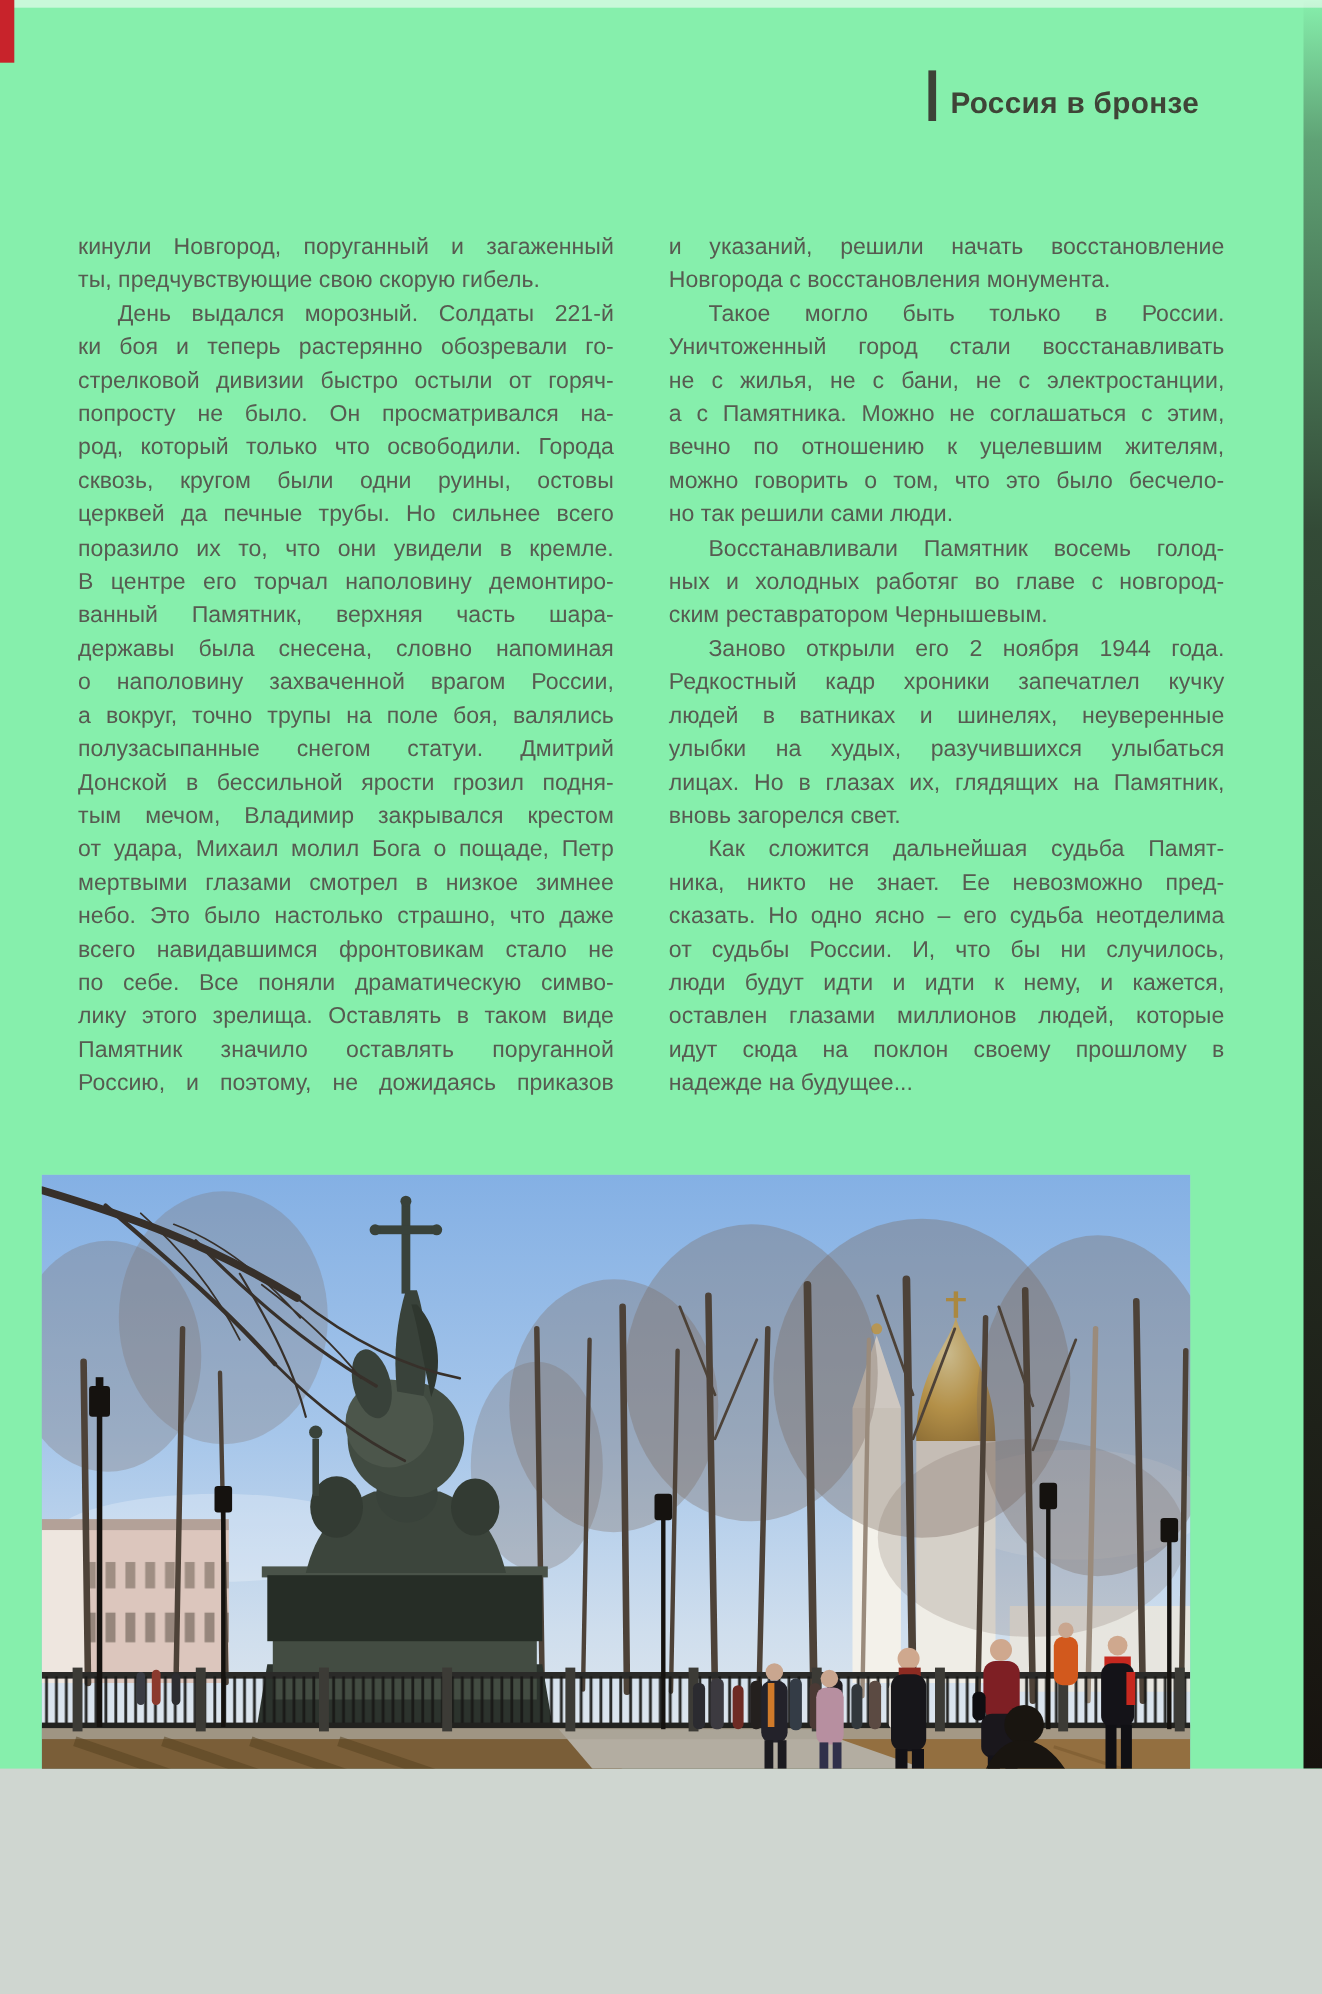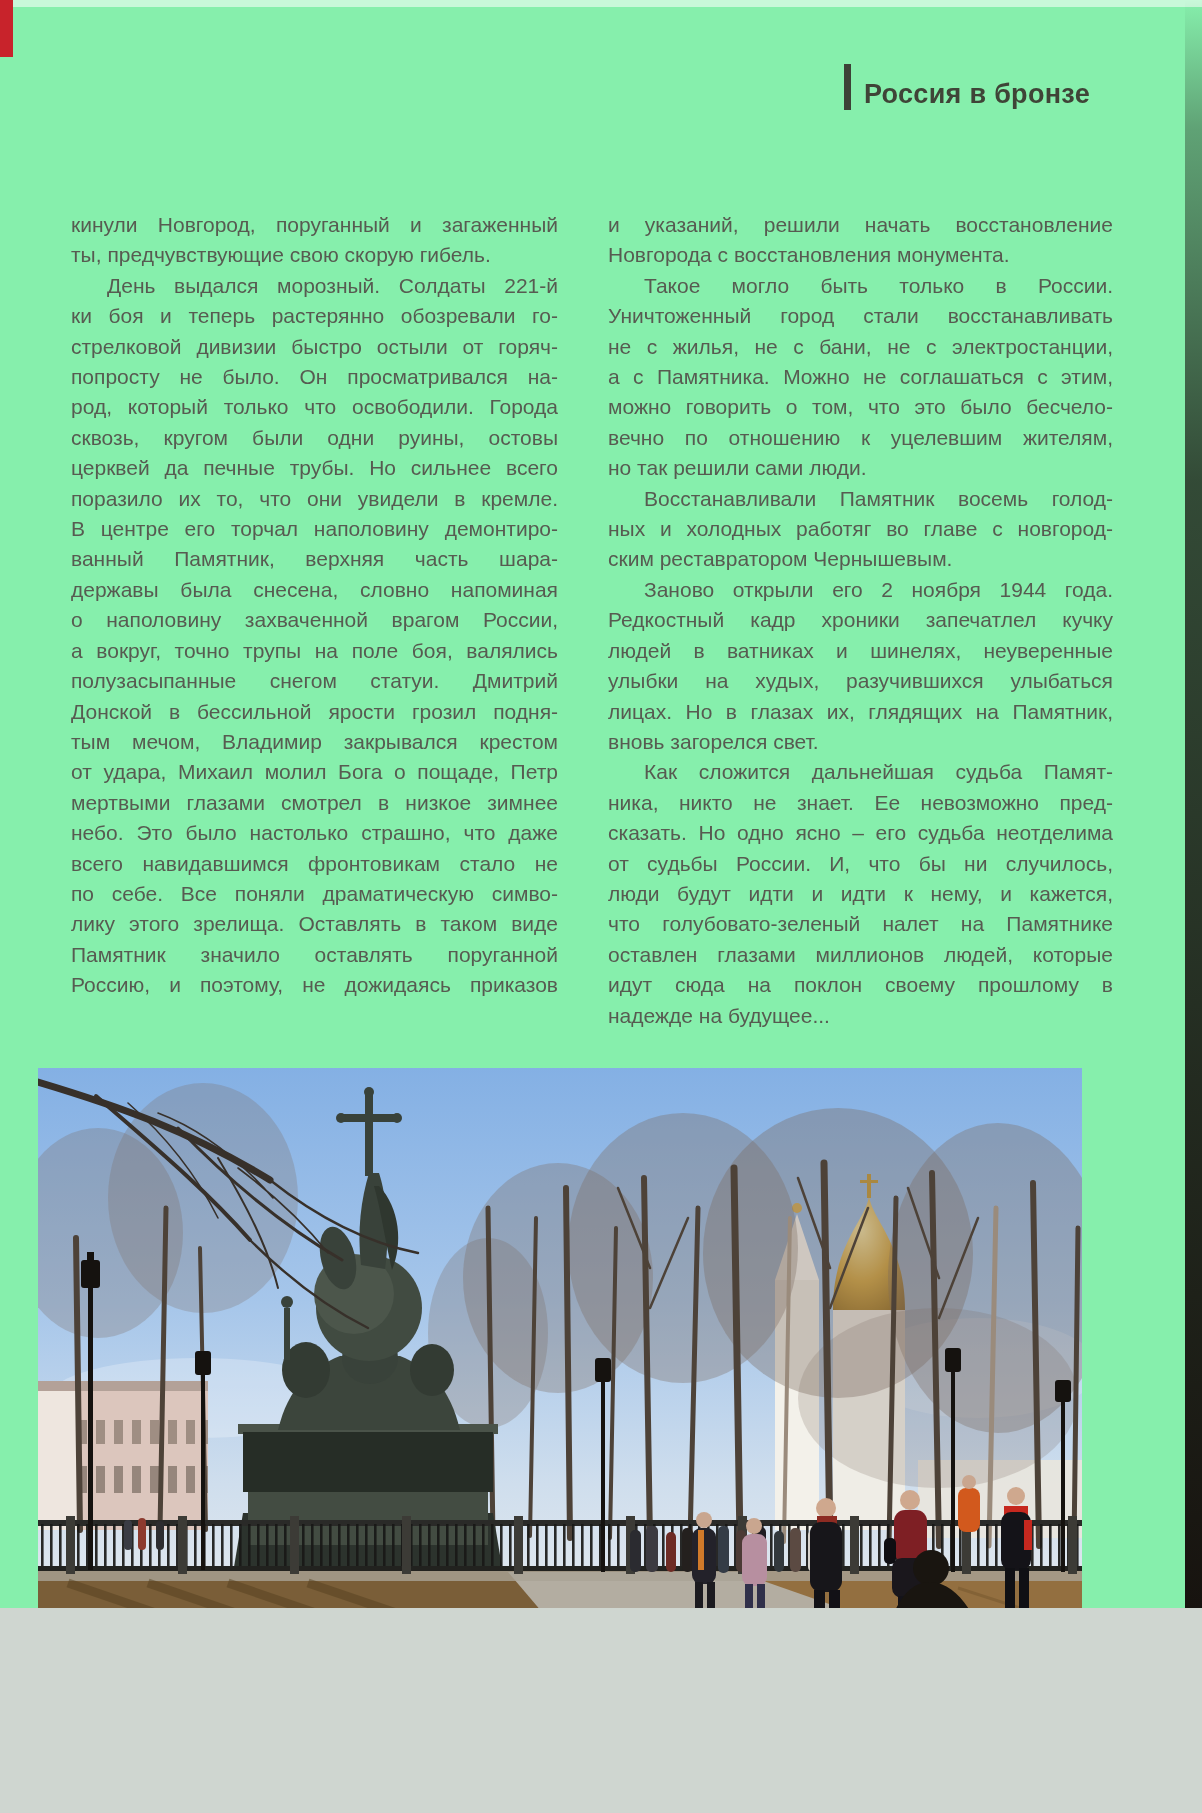--- a/index.html
+++ b/index.html
@@ -104,38 +104,37 @@
       <div class="line">Памятник значило оставлять поруганной</div>
       <div class="line">Россию, и поэтому, не дожидаясь приказов</div>
     </div>
   <div class="col col-right">
       <div class="line">и указаний, решили начать восстановление</div>
       <div class="line end">Новгорода с восстановления монумента.</div>
       <div class="line ind">Такое могло быть только в России.</div>
       <div class="line">Уничтоженный город стали восстанавливать</div>
       <div class="line">не с жилья, не с бани, не с электростанции,</div>
       <div class="line">а с Памятника. Можно не соглашаться с этим,</div>
+      <div class="line">вечно по отношению к уцелевшим жителям,</div>
       <div class="line">можно говорить о том, что это было бесчело-</div>
-      <div class="line">вечно по отношению к уцелевшим жителям,</div>
       <div class="line end">но так решили сами люди.</div>
       <div class="line ind">Восстанавливали Памятник восемь голод-</div>
       <div class="line">ных и холодных работяг во главе с новгород-</div>
       <div class="line end">ским реставратором Чернышевым.</div>
       <div class="line ind">Заново открыли его 2 ноября 1944 года.</div>
       <div class="line">Редкостный кадр хроники запечатлел кучку</div>
       <div class="line">людей в ватниках и шинелях, неуверенные</div>
       <div class="line">улыбки на худых, разучившихся улыбаться</div>
       <div class="line">лицах. Но в глазах их, глядящих на Памятник,</div>
       <div class="line end">вновь загорелся свет.</div>
       <div class="line ind">Как сложится дальнейшая судьба Памят-</div>
       <div class="line">ника, никто не знает. Ее невозможно пред-</div>
       <div class="line">сказать. Но одно ясно – его судьба неотделима</div>
       <div class="line">от судьбы России. И, что бы ни случилось,</div>
       <div class="line">люди будут идти и идти к нему, и кажется,</div>
-      <div class="line">что голубовато-зеленый налет на Памятнике</div>
       <div class="line">оставлен глазами миллионов людей, которые</div>
       <div class="line">идут сюда на поклон своему прошлому в</div>
       <div class="line end">надежде на будущее...</div>
     </div>
 
   <div class="photo">
     <svg viewBox="0 0 1044 604" preserveAspectRatio="none" role="img" aria-label="Памятник «Тысячелетие России» в Новгородском кремле весной: тёмный бронзовый монумент с крестом, за ним Софийский собор с золотым куполом, голые деревья, чугунная ограда, фонари, прохожие на дорожке">
       <defs>
         <linearGradient id="sky" x1="0" y1="0" x2="0" y2="1">
           <stop offset="0" stop-color="#84b0e4"></stop>

